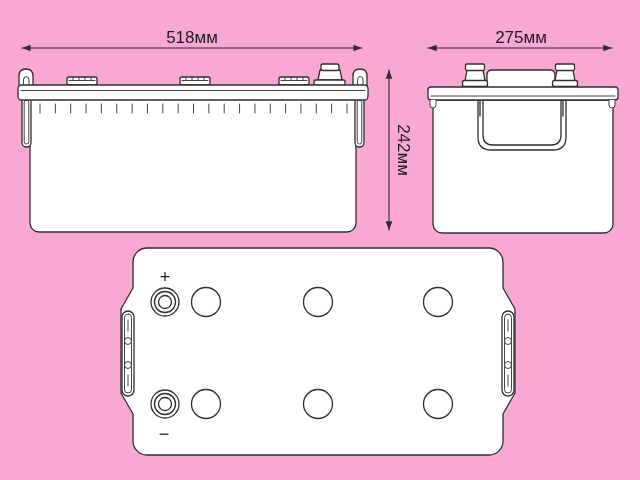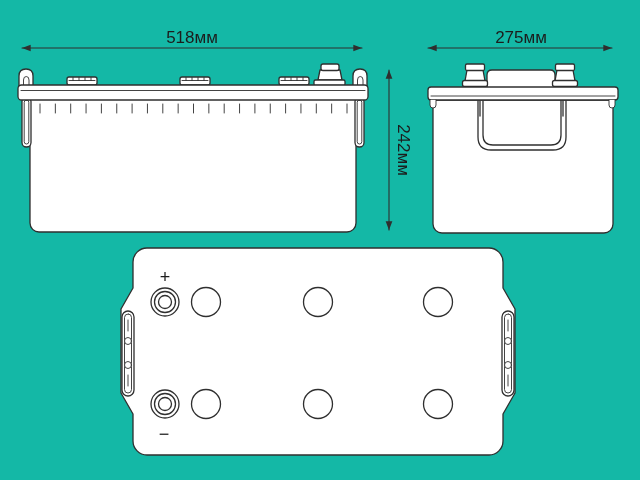--- a/index.html
+++ b/index.html
@@ -1,16 +1,16 @@
 <!DOCTYPE html>
 <html><head>
 <meta charset="utf-8">
 <style>
   html,body{margin:0;padding:0;background:#ffffff;}
-  #stage{position:relative;width:640px;height:480px;background:#14b8a6;overflow:hidden;}
+  #stage{position:relative;width:640px;height:480px;background:#f9a8d4;overflow:hidden;}
   svg{display:block;}
   .ln{stroke:#2f2f2f;stroke-width:1.3;fill:none;stroke-linecap:round;stroke-linejoin:round;}
   .wf{fill:#ffffff;}
   .thin{stroke-width:0.9;}
   .dim{stroke-width:1.1;}
   .mk{fill:#2f2f2f;stroke:none;}
   text{fill:#1c1c1c;stroke:none;font-family:"Liberation Sans","DejaVu Sans",sans-serif;font-size:17px;}
   .sym{font-size:18px;}
 </style>
 </head>

